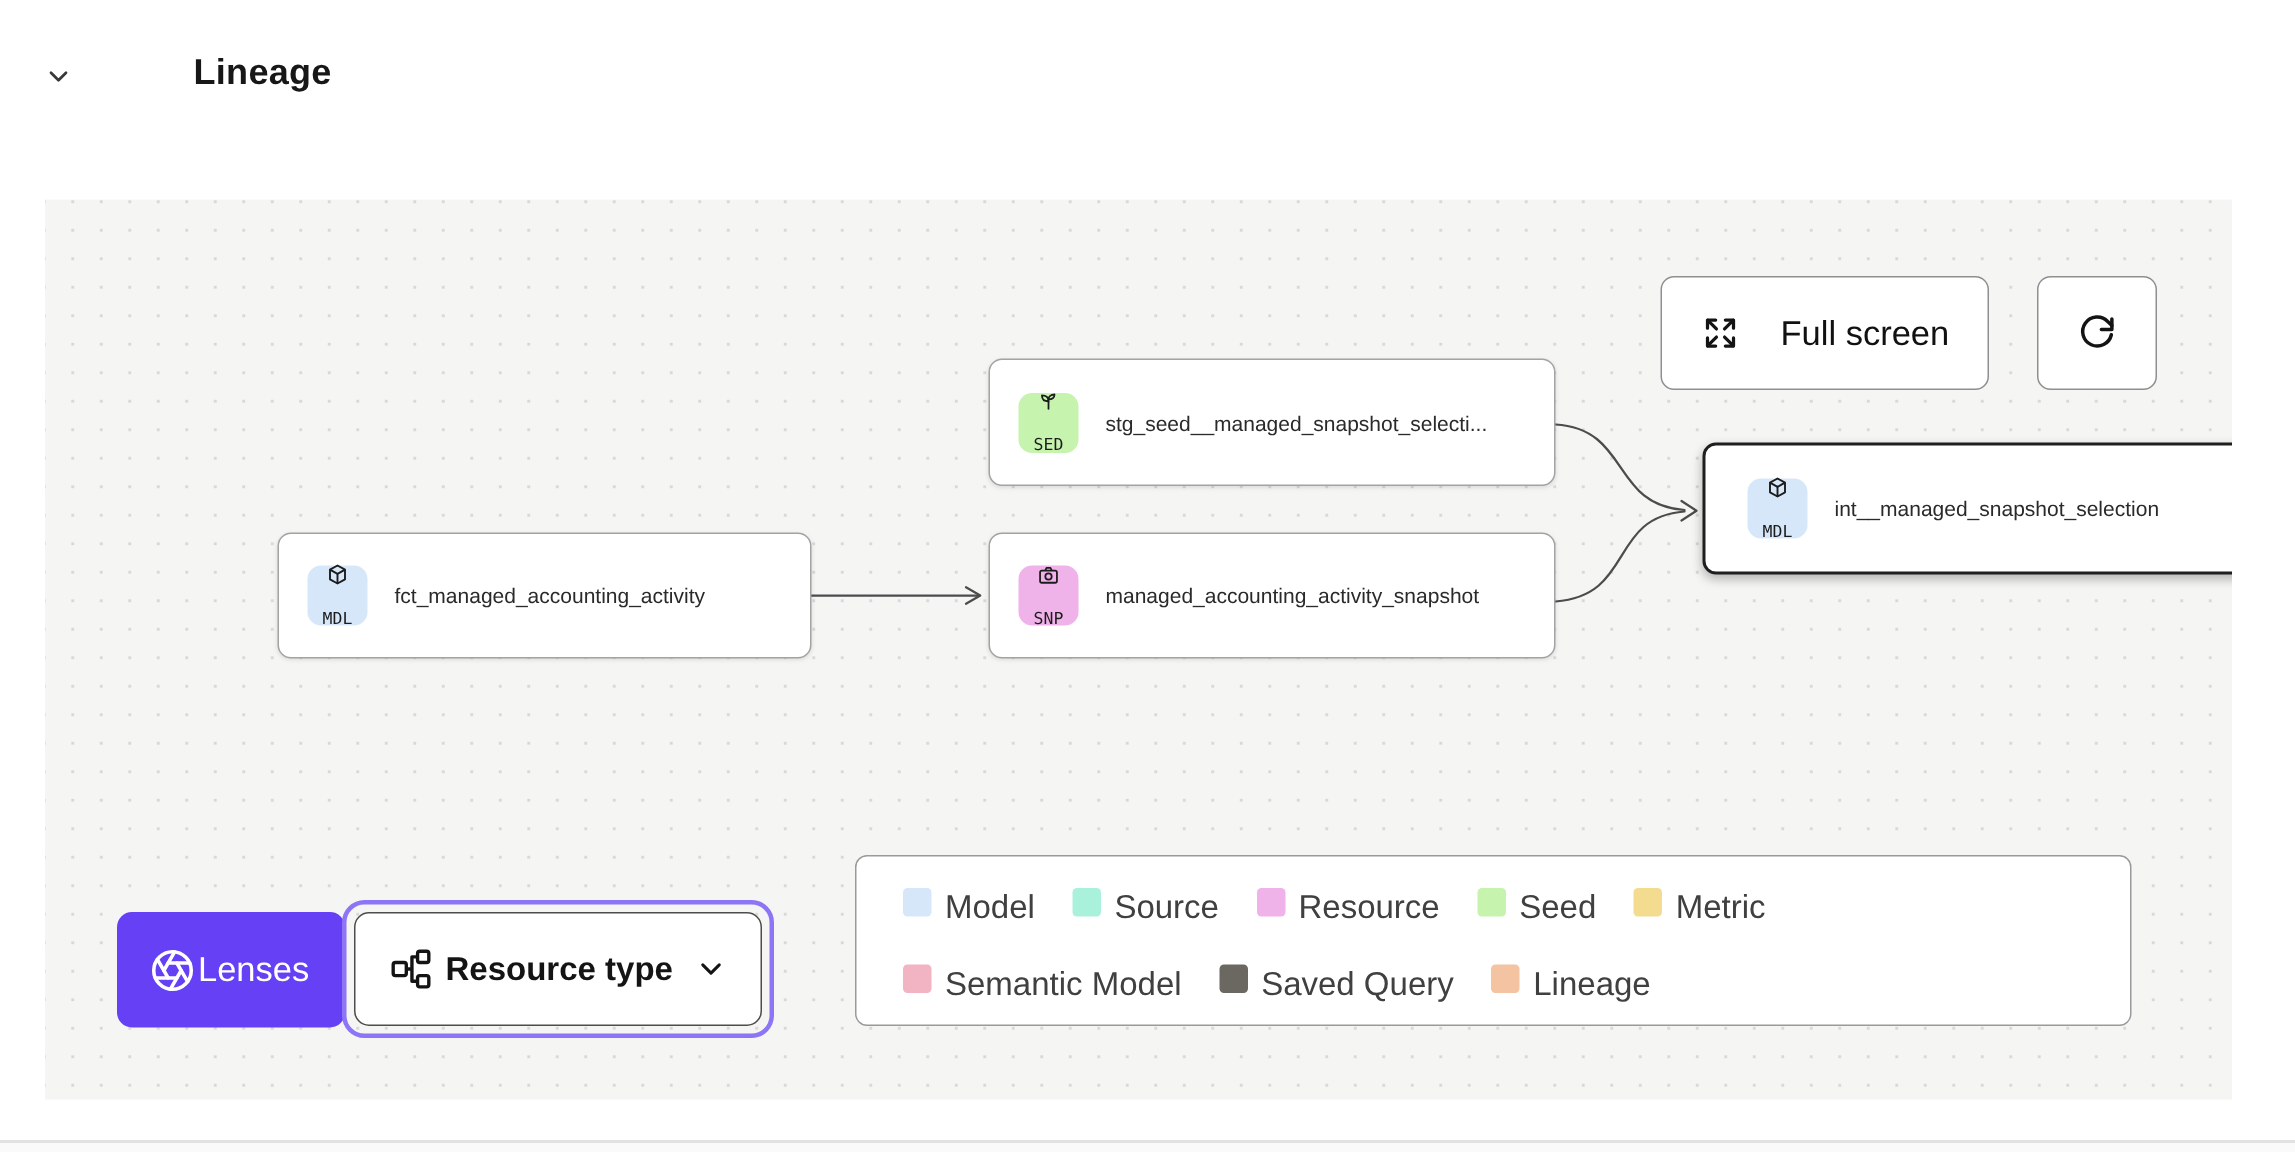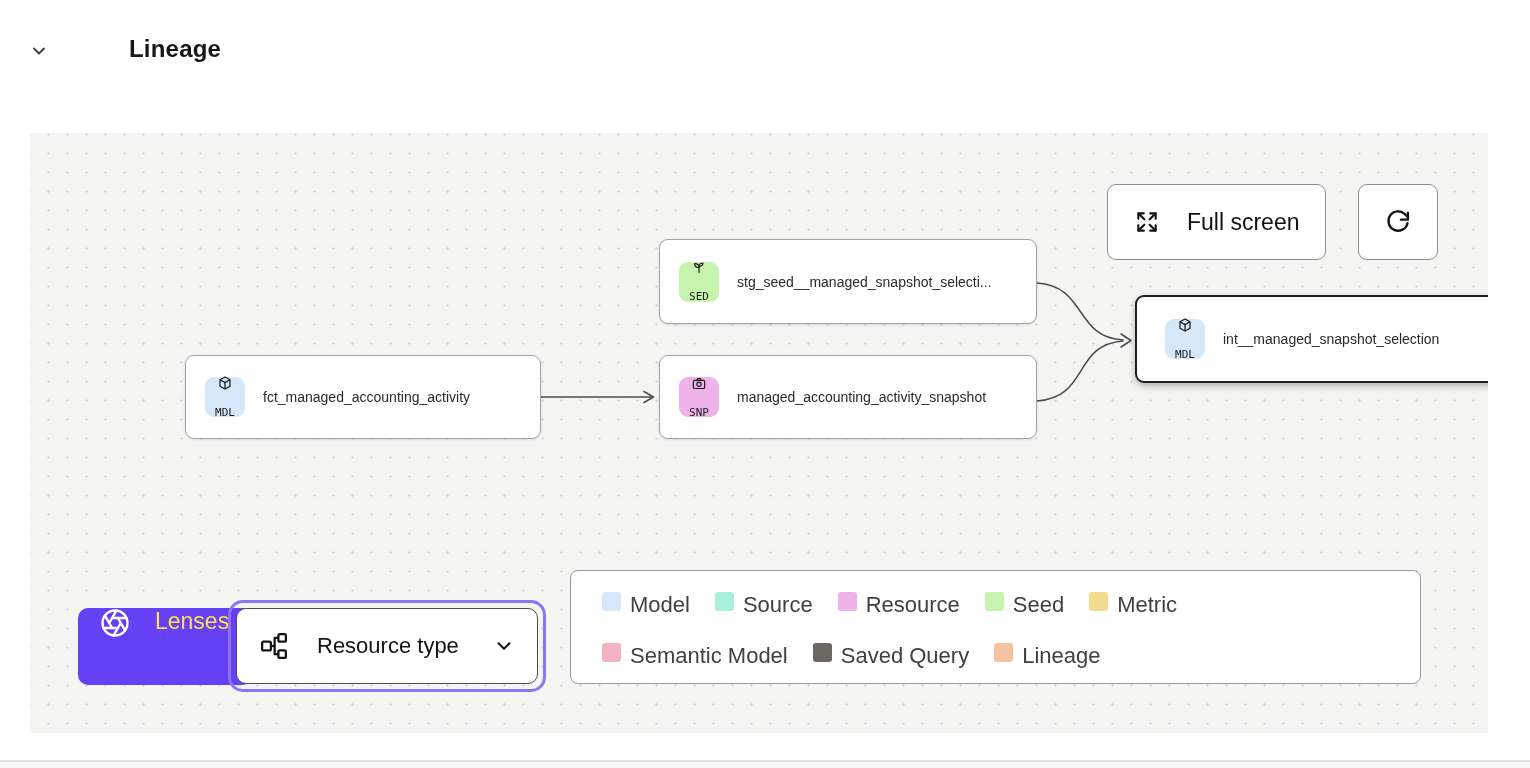--- a/index.html
+++ b/index.html
@@ -38,27 +38,27 @@
   .fullscreen-btn { position:absolute; left:1077px; top:51px; height:76px;
                     display:flex; align-items:center; gap:27px; padding:0 26px;
                     background:#fff; border:1.5px solid #8f8f8f; border-radius:9px;
                     font-size:23px; font-weight:500; color:#111; cursor:pointer; }
   .refresh-btn { position:absolute; left:1328px; top:51px; width:80px; height:76px;
                  display:flex; align-items:center; justify-content:center;
                  background:#fff; border:1.5px solid #8f8f8f; border-radius:9px; cursor:pointer; }
 
   
   .lenses-btn { position:absolute; left:48px; top:475px; height:77px; padding:0 24px 0 22px;
-                display:flex; align-items:flex-start; gap:25px; border-radius:10px;
-                color:#fde047; font-size:23px; font-weight:500; border:none; cursor:pointer; }
+                display:flex; align-items:center; gap:2px; border-radius:10px;
+                color:#ffffff; font-size:23px; font-weight:500; border:none; cursor:pointer; }
   .resource-ring { position:absolute; left:198px; top:467px; border:3px solid #8d75f6;
                    border-radius:15px; padding:5px; background:transparent; }
-  .resource-btn { display:flex; align-items:center; gap:28px; height:76px; padding:0 22px;
+  .resource-btn { display:flex; align-items:center; gap:8px; height:76px; padding:0 22px;
                   background:#fff; border:1.5px solid #4d4d4d; border-radius:10px;
-                  font-size:22px; font-weight:400; color:#141414; cursor:pointer; }
+                  font-size:22px; font-weight:700; color:#141414; cursor:pointer; }
   .resource-btn .chev { margin-left:6px; display:flex; }
 
   
   .legend { position:absolute; left:540px; top:437px; width:851px; height:114px;
             background:#fff; border:1.5px solid #9a9a9a; border-radius:8px;
             padding:15px 0 0 31px; display:flex; flex-direction:column; gap:13px; }
   .legend-row { display:flex; align-items:center; gap:25px; height:38px; }
   .legend-item { display:flex; gap:9px; font-size:22px; color:#404040; }
   .swatch { width:19px; height:19px; border-radius:3px; flex:0 0 auto; }
 

